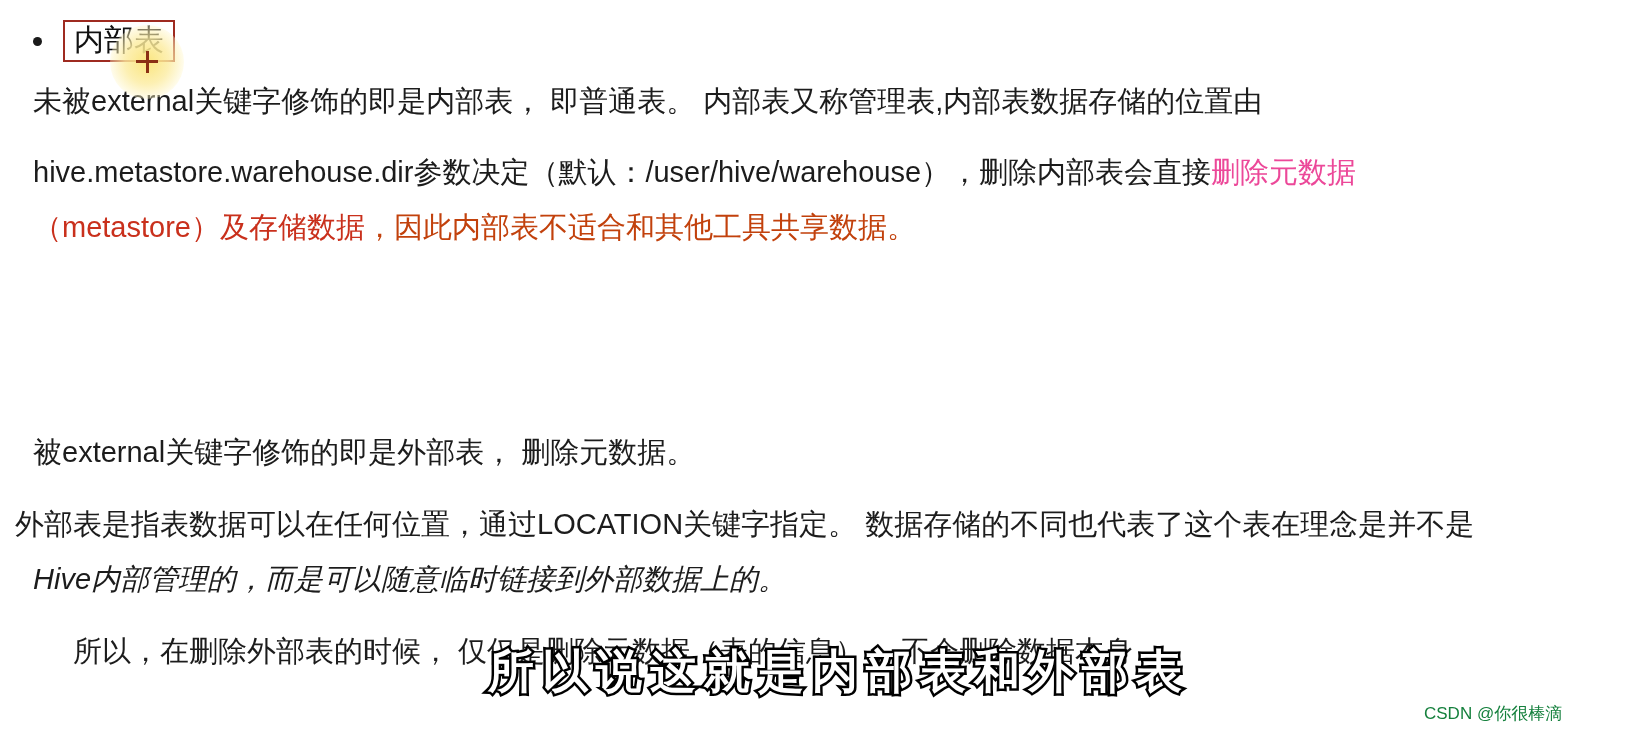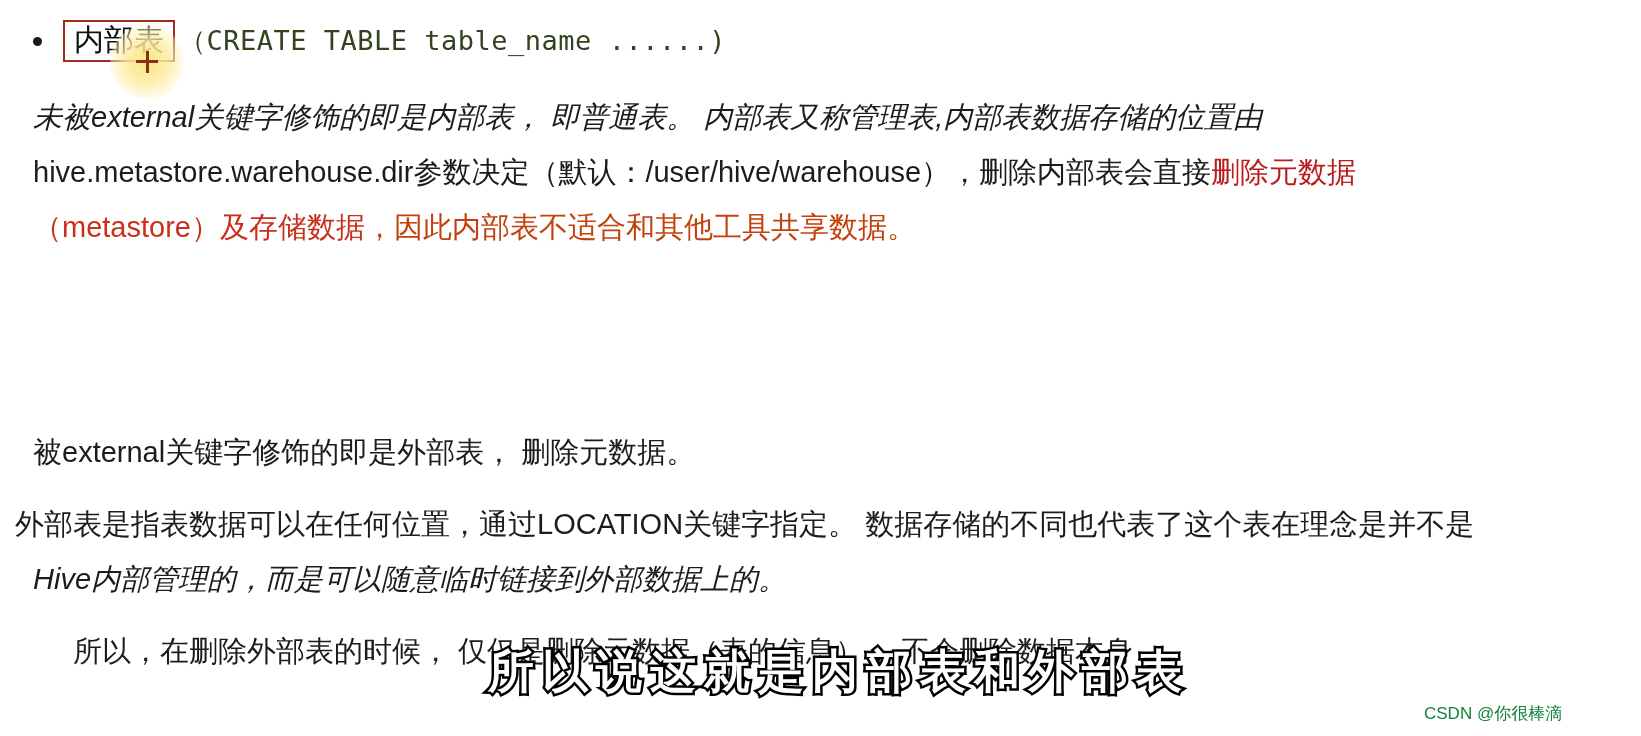--- a/index.html
+++ b/index.html
@@ -59,21 +59,21 @@
 
   .para {
     position: absolute;
     font-size: 29px;
     line-height: 55px;
     color: #1c1c1c;
     white-space: nowrap;
     letter-spacing: 0px;
   }
   .para .red {
-    color: #b91c1c;
+    color: #ec4899;
   }
   .para.redline {
     color: #c9301c;
   }
   .para.redline .blk {
     color: #c2410c;
   }
 
   
   .cursor-glow {
@@ -133,24 +133,23 @@
 </head>
 <body>
 
 <div id="screen">
 
   <div class="doc">
 
     <div class="bullet-row" style="left:33px; top:20px;">
       <span class="bullet-dot"></span>
       <span class="boxed">内部表</span>
-      <span class="code">（CREATE TABLE table_name ......)</span>
     </div>
 
-    <div class="para" style="left:33px; top:90px;font-style:italic;">
+    <div class="para" style="left:33px; top:74px;">
       <span>未被external关键字修饰的即是内部表， 即普通表。 内部表又称管理表,内部表数据存储的位置由</span>
     </div>
 
     <div class="para" style="left:33px; top:145px;">
       <span>hive.metastore.warehouse.dir参数决定（默认：/user/hive/warehouse），删除内部表会直接</span><span class="red">删除元数据</span>
     </div>
 
     <div class="para redline" style="left:33px; top:200px;">
       <span>（metastore）及存储数据</span><span class="blk">，因此内部表不适合和其他工具共享数据。</span>
     </div>

